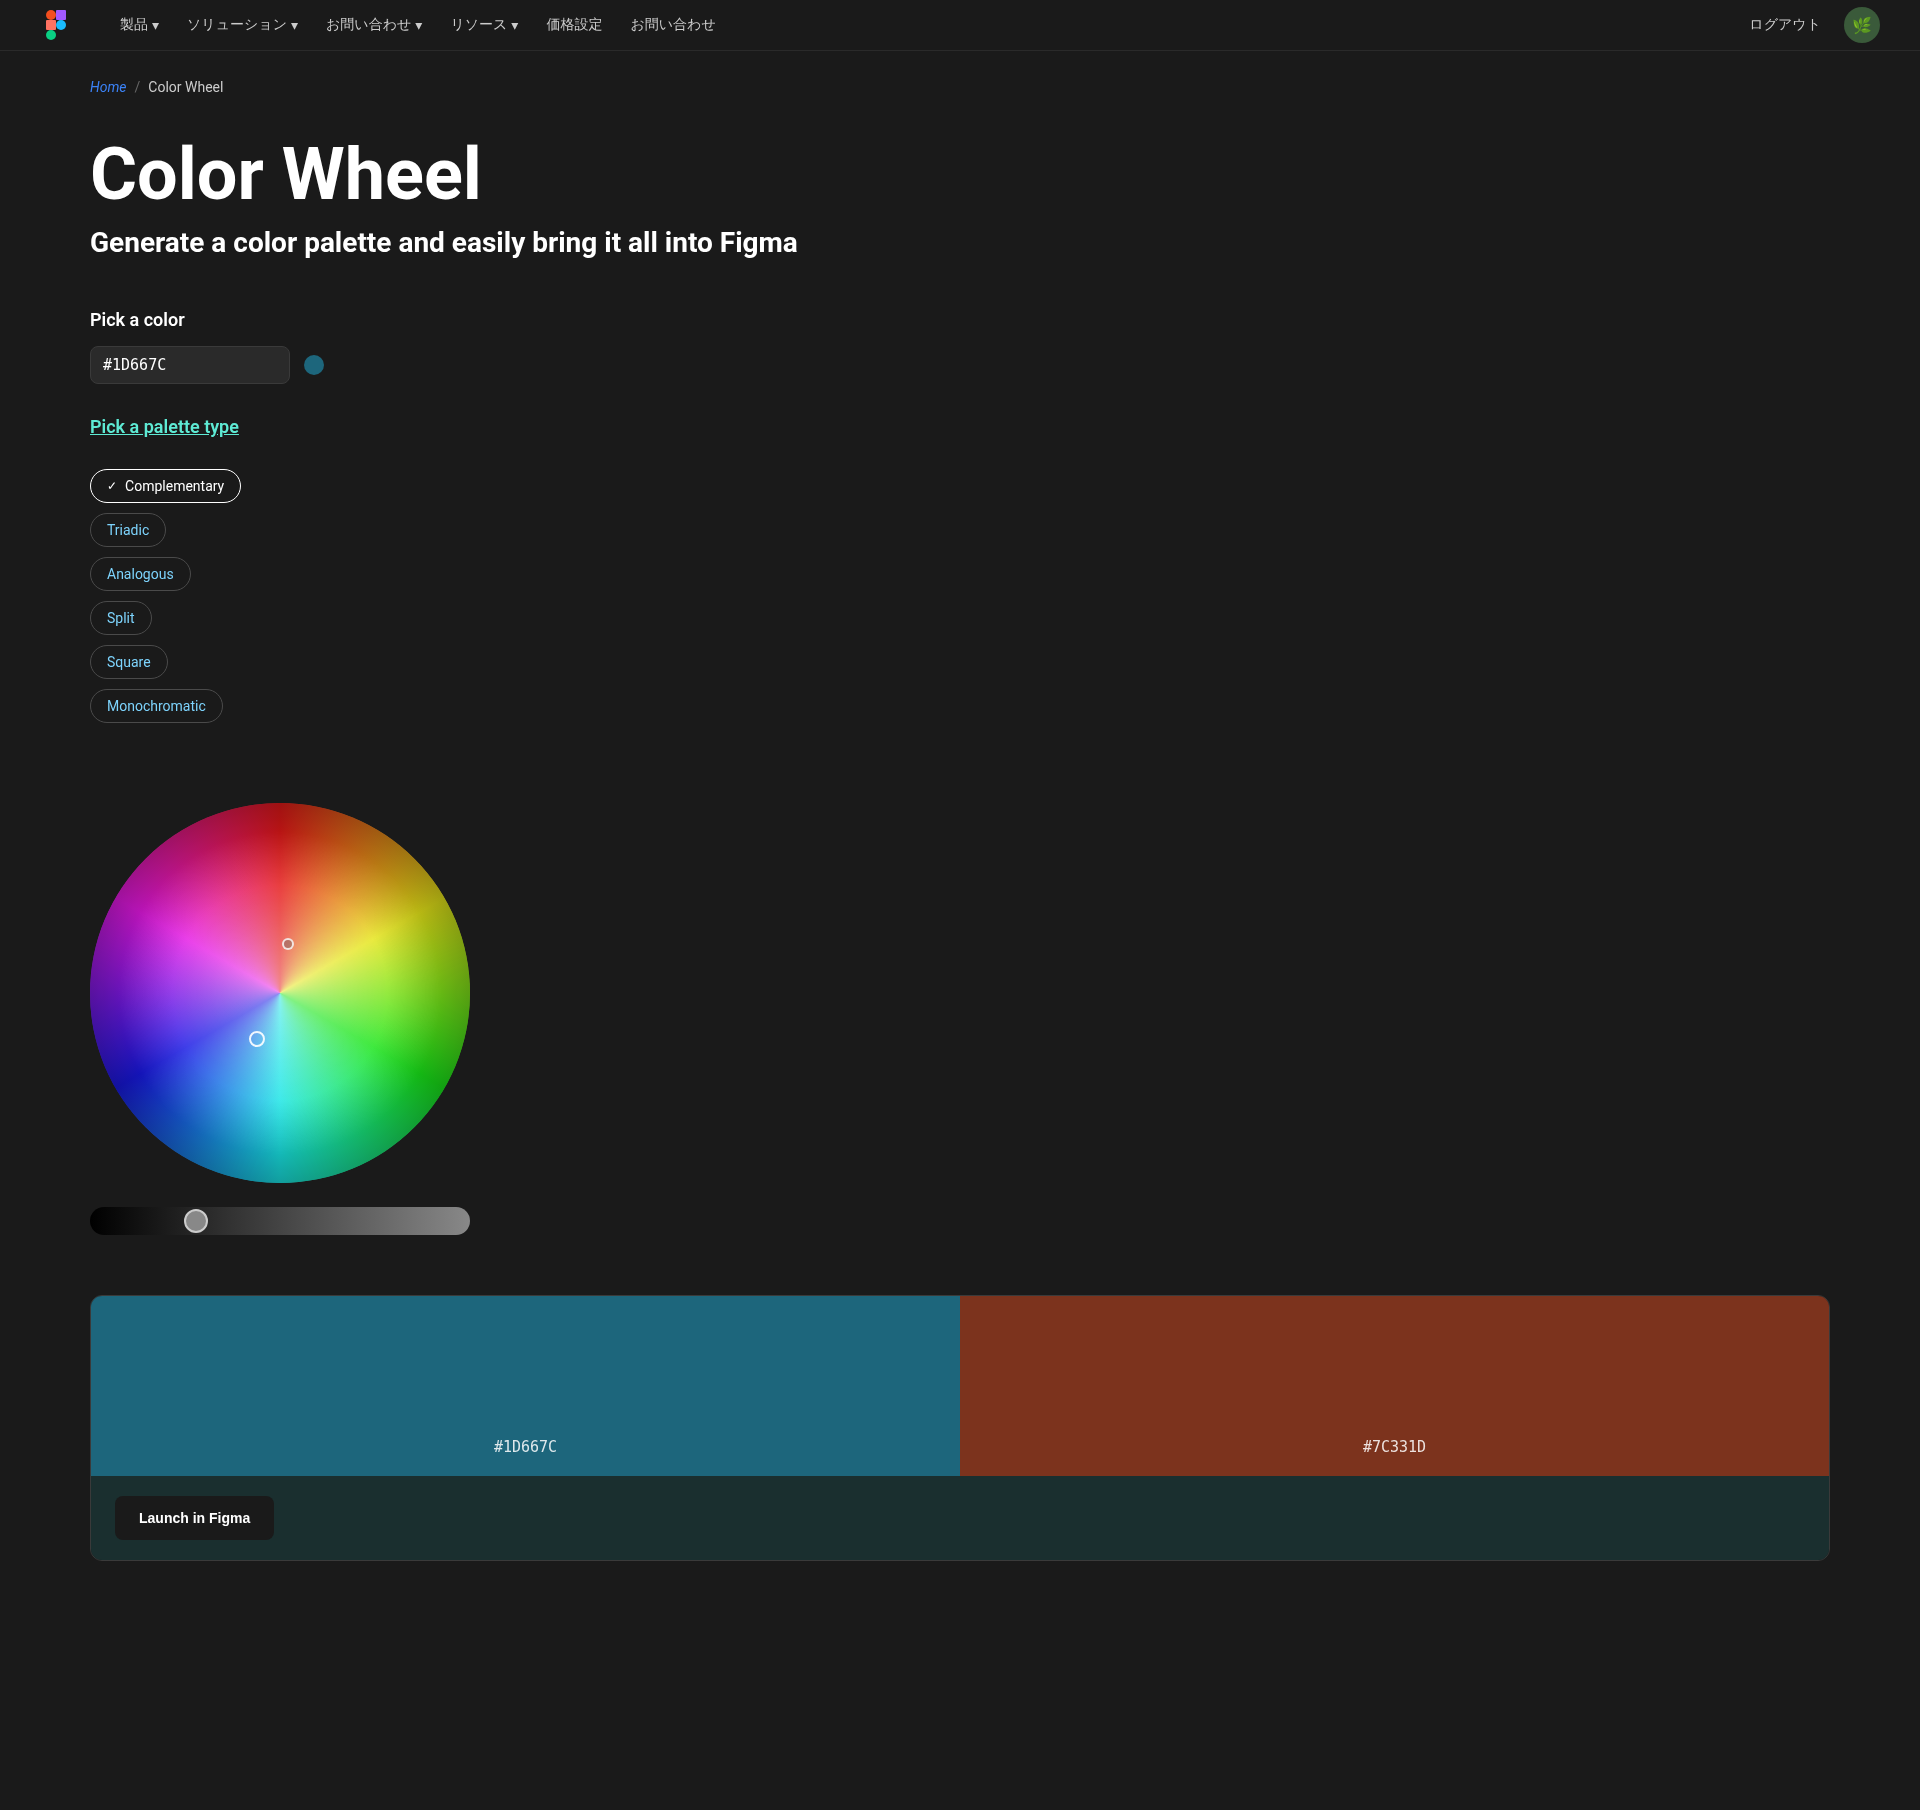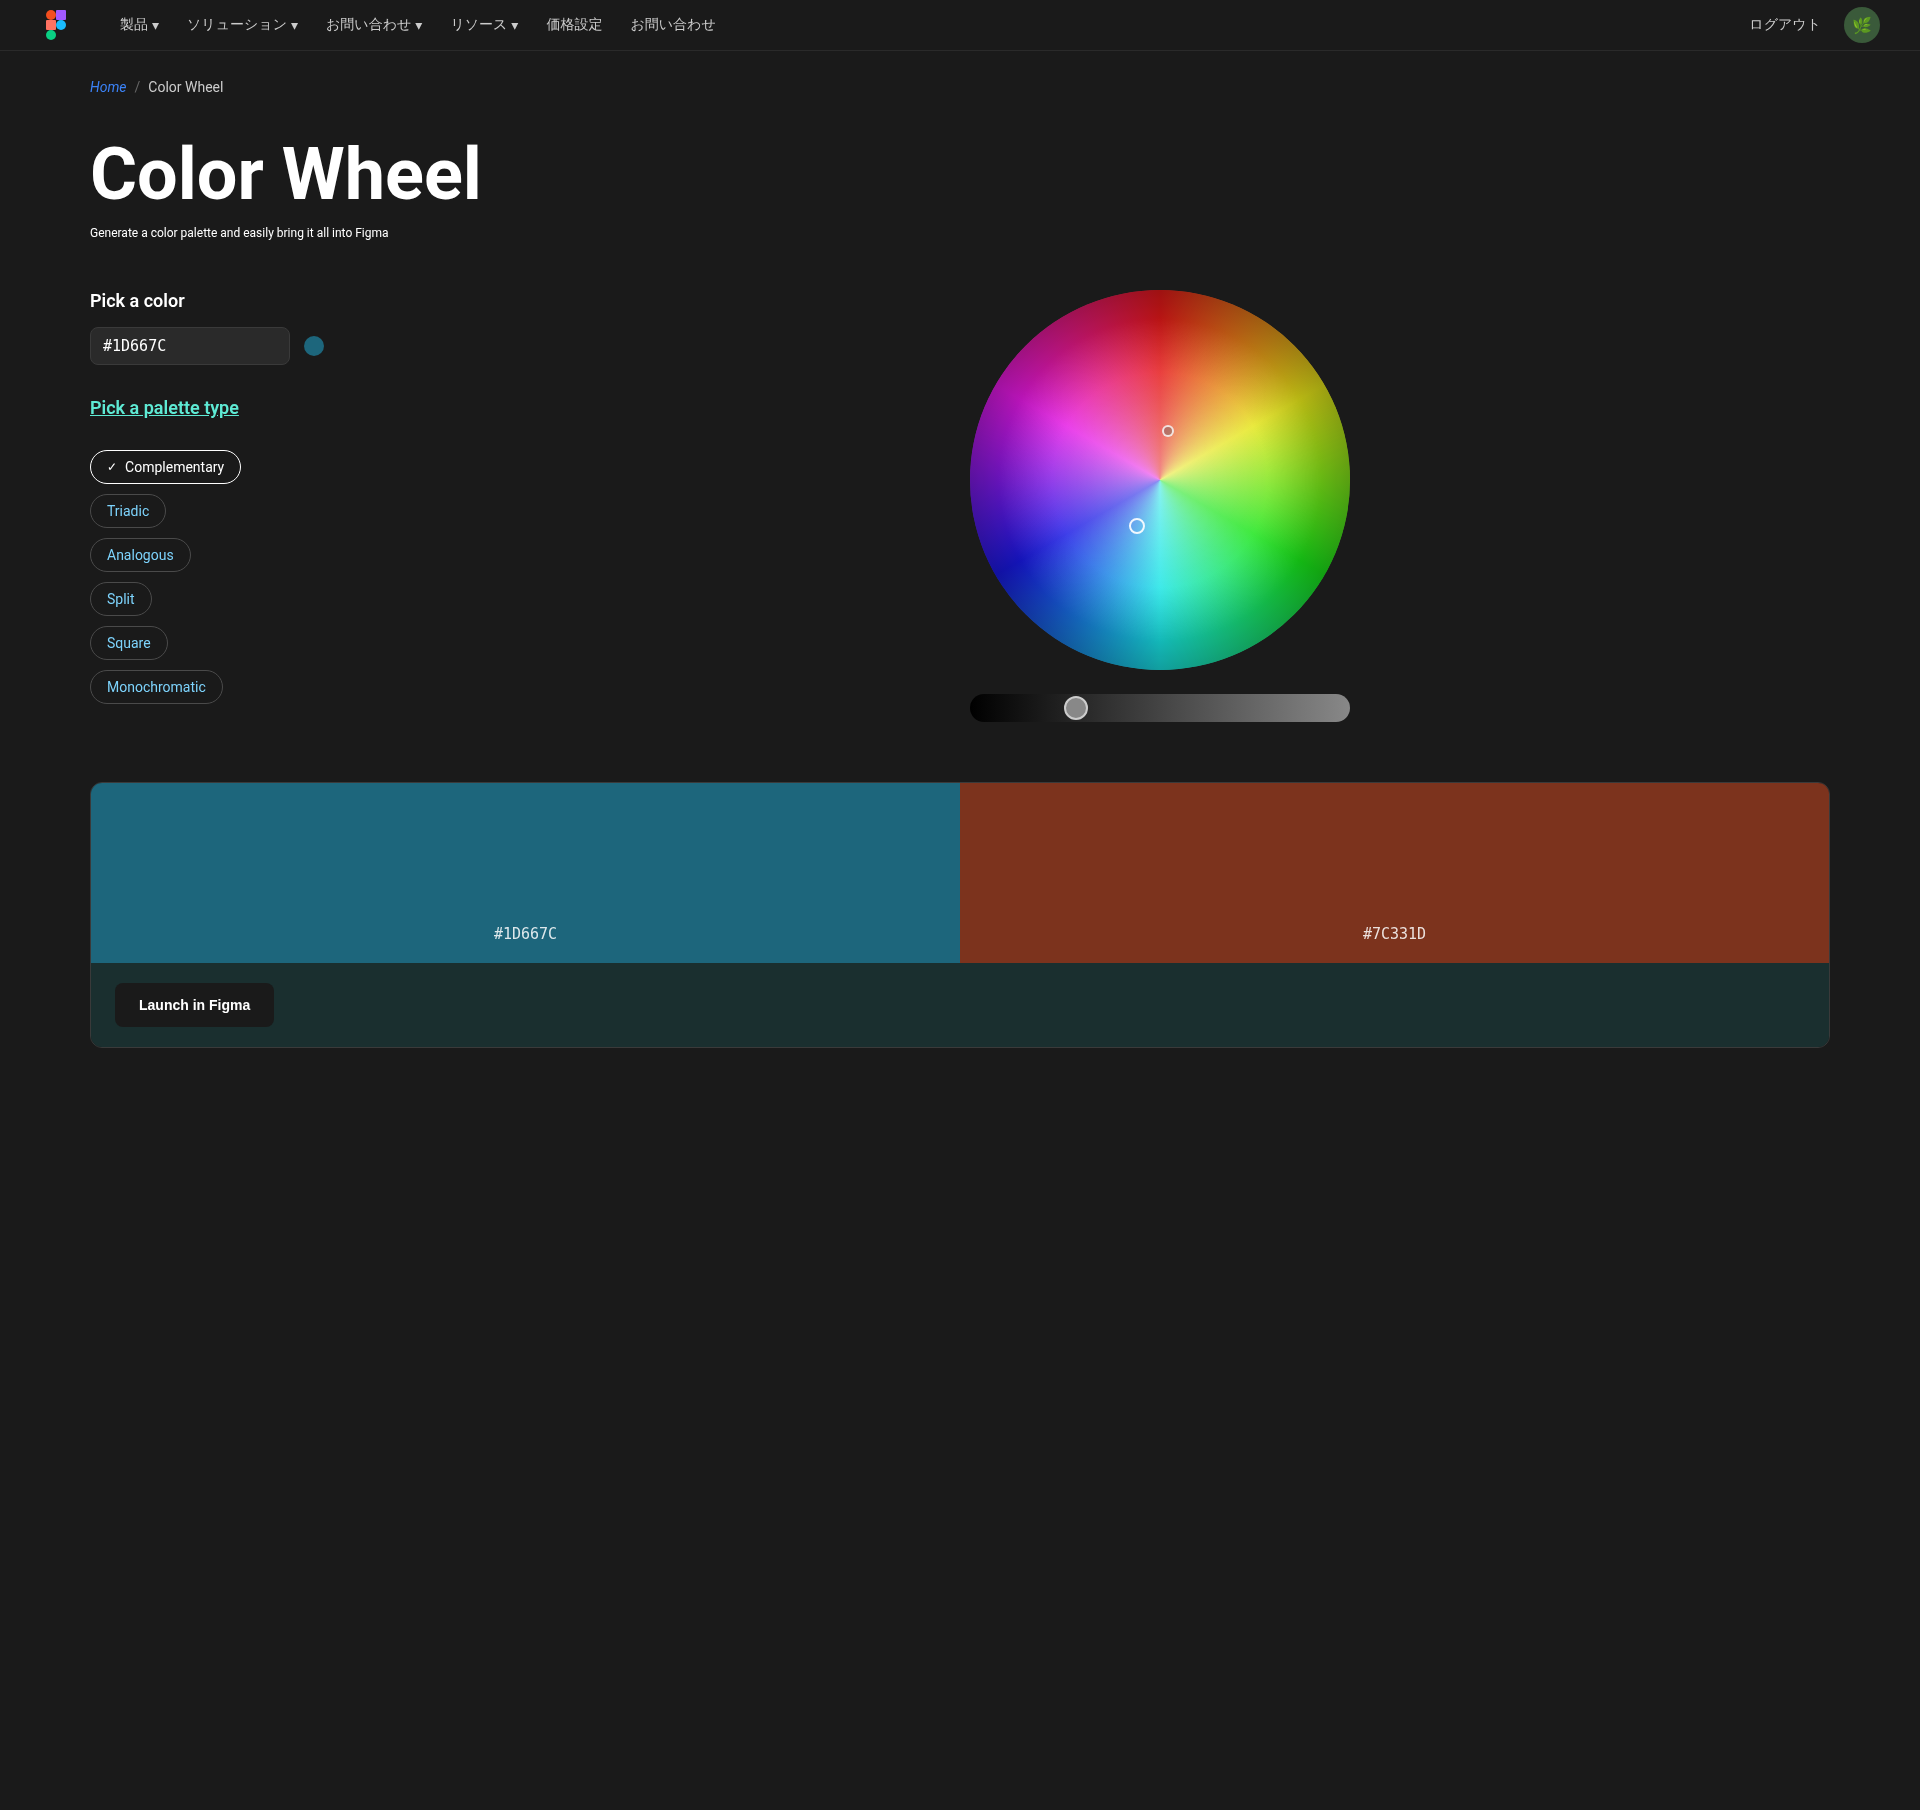--- a/index.html
+++ b/index.html
@@ -95,31 +95,32 @@
 
     .page-title {
       font-size: 72px;
       font-weight: 700;
       color: #ffffff;
       line-height: 1.1;
       margin-bottom: 12px;
     }
 
     .page-subtitle {
-      font-size: 12px;
-      font-weight: 400;
+      font-size: 28px;
+      font-weight: 700;
       color: #ffffff;
       margin-bottom: 50px;
     }
 
     
     .color-section {
       display: flex;
       gap: 80px;
       align-items: flex-start;
+      flex-direction: column;
     }
 
     .left-panel {
       width: 320px;
       flex-shrink: 0;
     }
 
     .pick-color-label {
       font-size: 18px;
       font-weight: 600;

